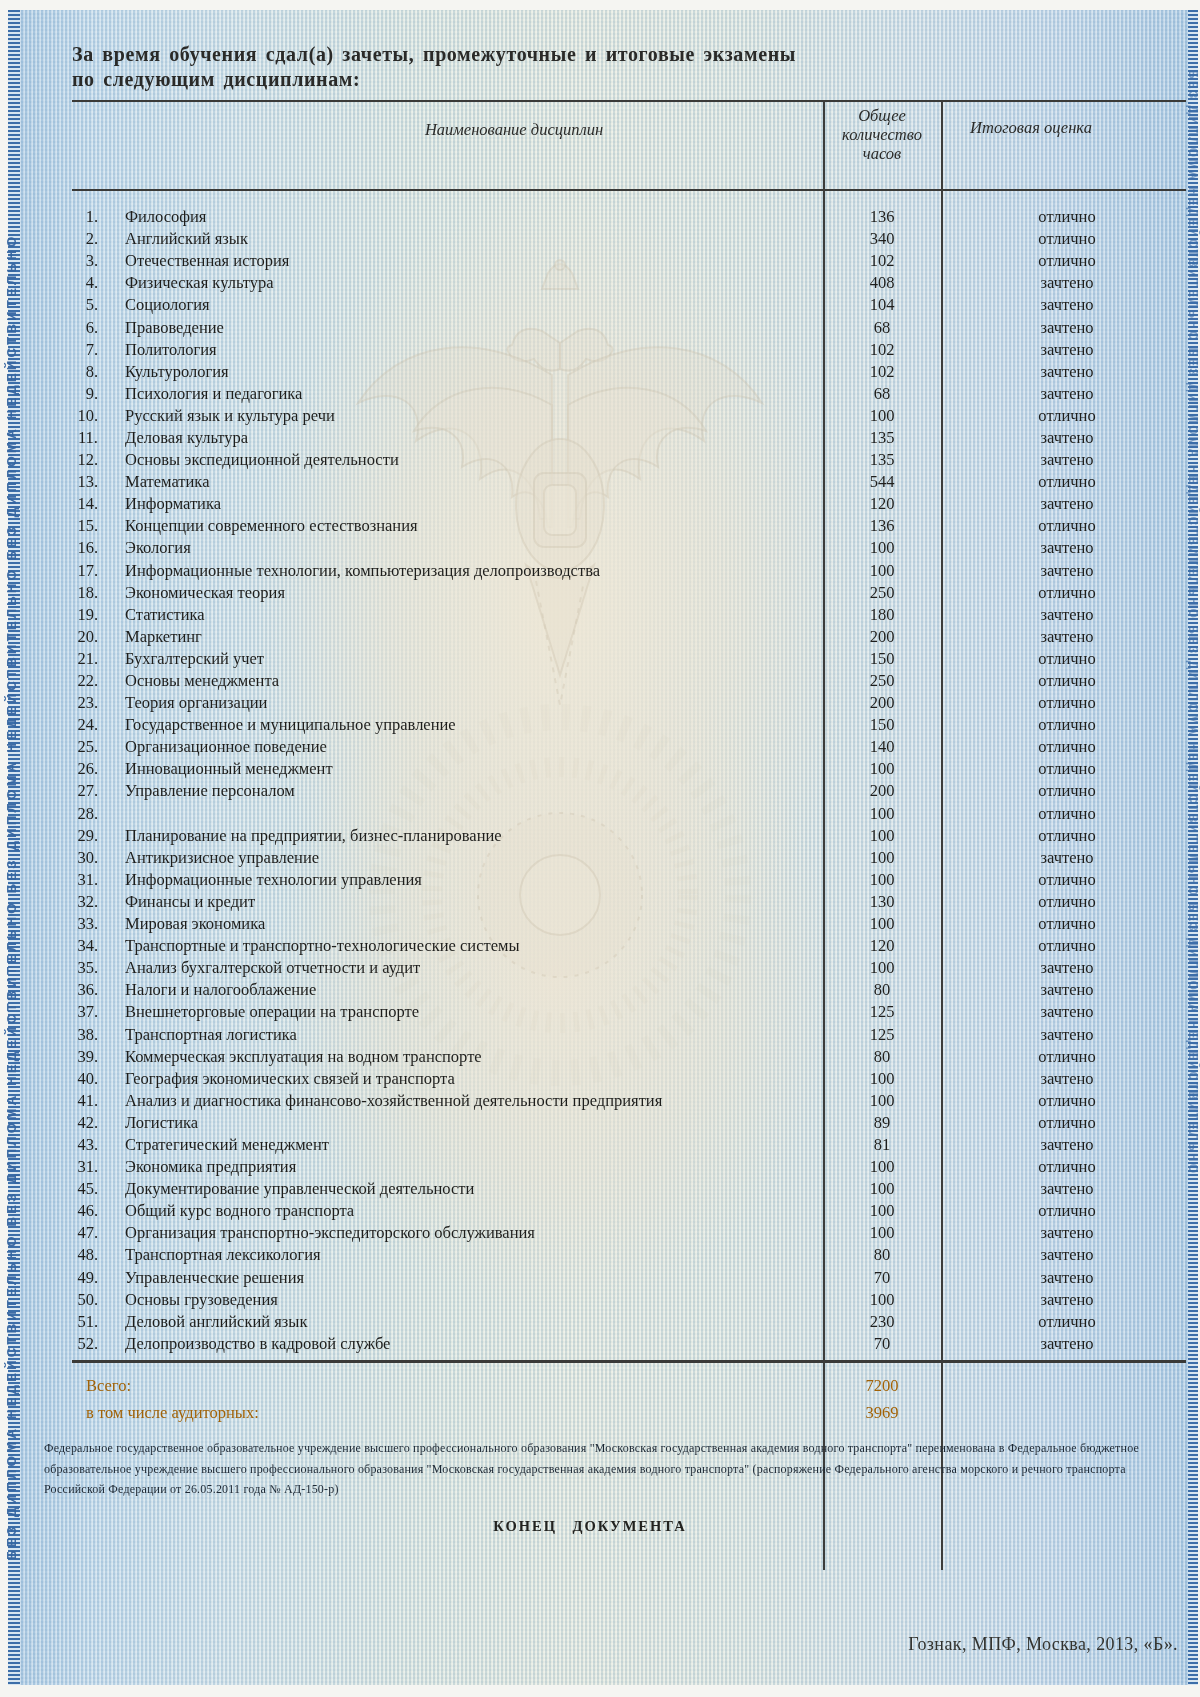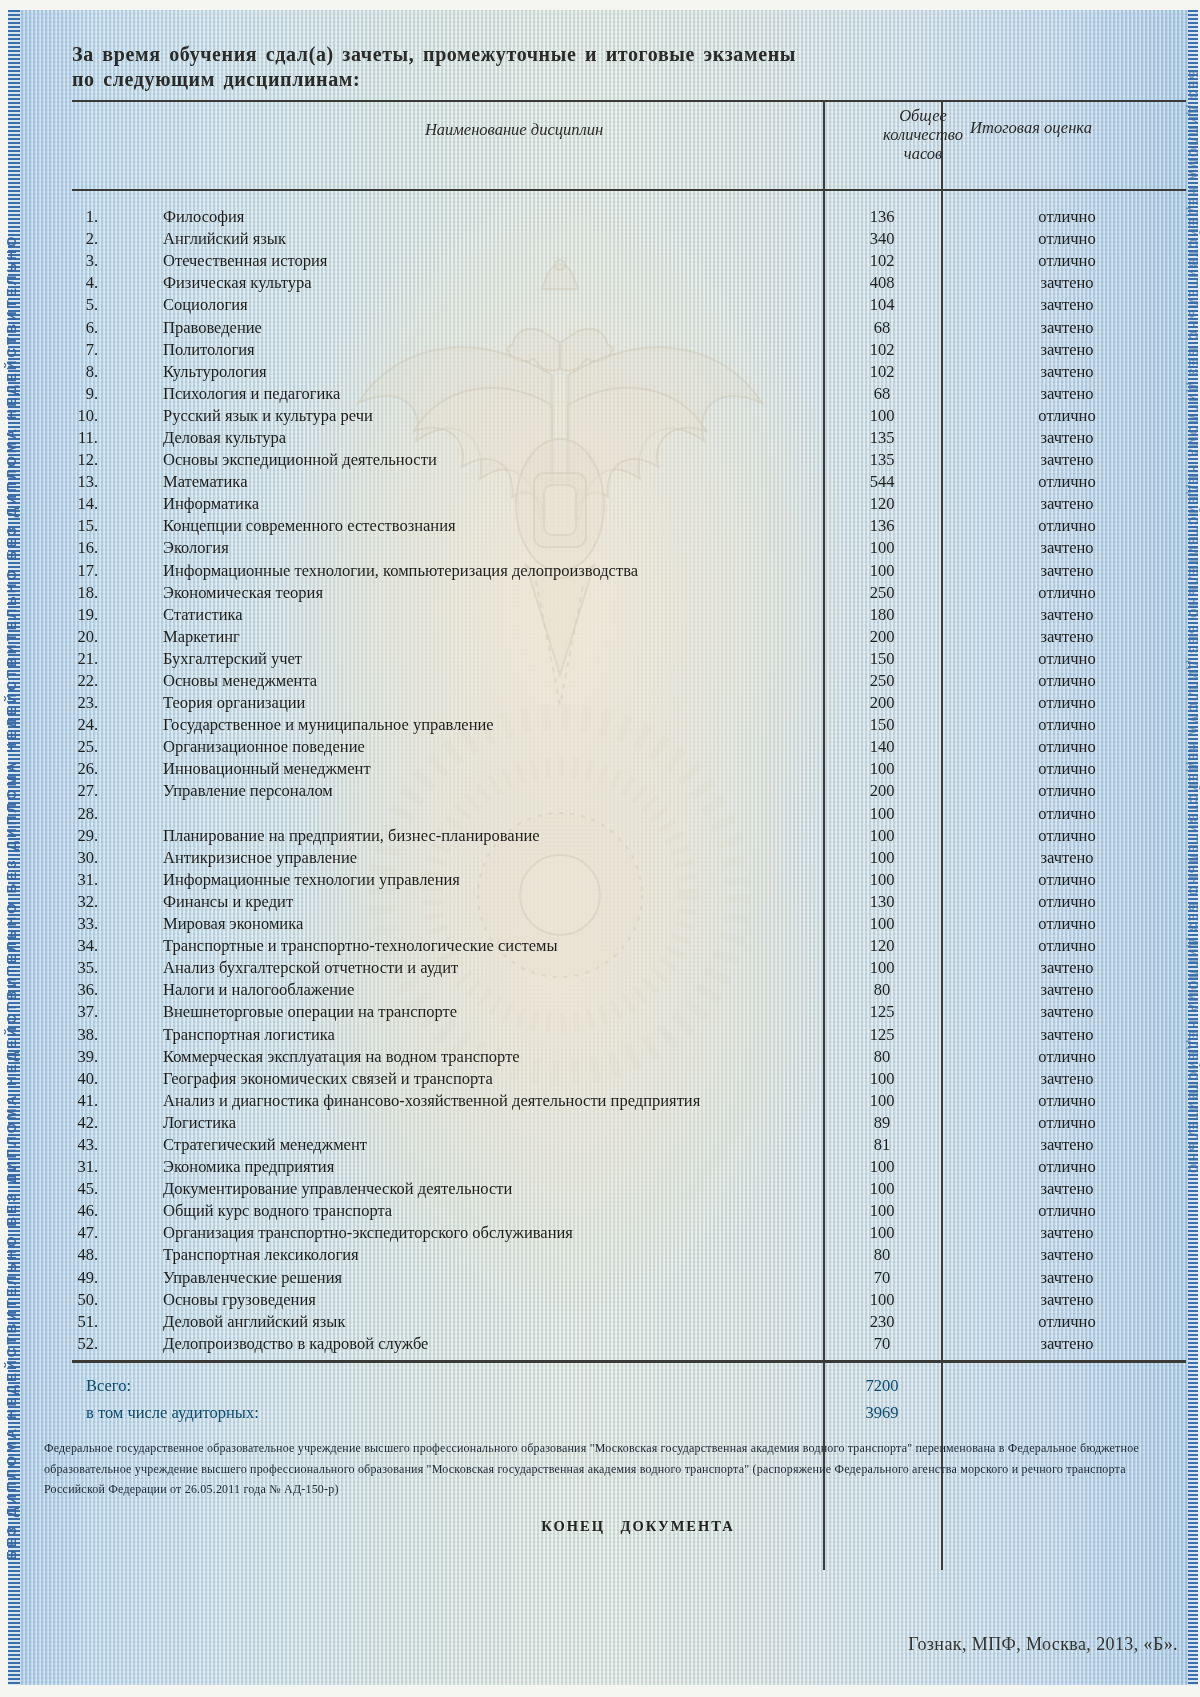--- a/index.html
+++ b/index.html
@@ -35,39 +35,39 @@
   .emblem{position:absolute;left:330px;top:235px;width:460px;height:900px;opacity:.5;}
   
   .intro{position:absolute;left:72px;top:42px;width:740px;
     font-size:20px;font-weight:bold;letter-spacing:.6px;word-spacing:3px;color:#2a2a28;line-height:25px;}
   
   .hline{position:absolute;background:#3a3a38;}
   .vline{position:absolute;background:#3c3c3a;width:2px;}
   
   .th{position:absolute;font-style:italic;font-size:16.5px;color:#2b2b29;text-align:center;line-height:19px;}
   .th-name{left:72px;top:120px;width:884px;}
-  .th-hours{left:823px;top:106px;width:118px;padding-left:41px;}
+  .th-hours{left:823px;top:106px;width:118px;}
   .th-grade{left:951px;top:118px;width:160px;}
   
   .rows{position:absolute;left:72px;top:206px;width:1114px;height:1150px;}
   .row{position:relative;height:22.1px;display:flex;align-items:center;font-size:16.5px;color:#1e1e1c;}
   .row .num{width:26px;text-align:right;flex:none;}
-  .row .subject{margin-left:17px;flex:1;white-space:nowrap;overflow:hidden;padding-left:48px;}
+  .row .subject{margin-left:27px;flex:1;white-space:nowrap;overflow:hidden;}
   .row .hours{position:absolute;left:751px;width:118px;text-align:center;}
   .row .grade{position:absolute;left:885px;width:220px;text-align:center;}
   
-  .totals{position:absolute;left:72px;top:1372px;width:1114px;font-size:16.5px;color:#0c4a6e;}
+  .totals{position:absolute;left:72px;top:1372px;width:1114px;font-size:16.5px;color:#a16207;}
   .trow{position:relative;height:27px;display:flex;align-items:center;}
   .trow .tlabel{margin-left:14px;}
   .trow .thours{position:absolute;left:751px;width:118px;text-align:center;}
   
   .footer-note{position:absolute;left:44px;top:1438px;width:1108px;
     font-size:12px;line-height:20.5px;color:#1c2733;letter-spacing:.2px;}
   .end-doc{position:absolute;left:40px;top:1518px;width:1100px;text-align:center;
-    font-size:14.5px;font-weight:bold;letter-spacing:2px;word-spacing:10px;color:#22221f;padding-left:48px;}
+    font-size:14.5px;font-weight:bold;letter-spacing:2px;word-spacing:10px;color:#22221f;}
   .printer{position:absolute;right:22px;top:1634px;font-size:18px;color:#33332f;letter-spacing:.4px;}
 </style>
 </head>
 <body>
 
 <div class="page">
 
   <div class="bg"></div>
 
   <div class="emblem">

